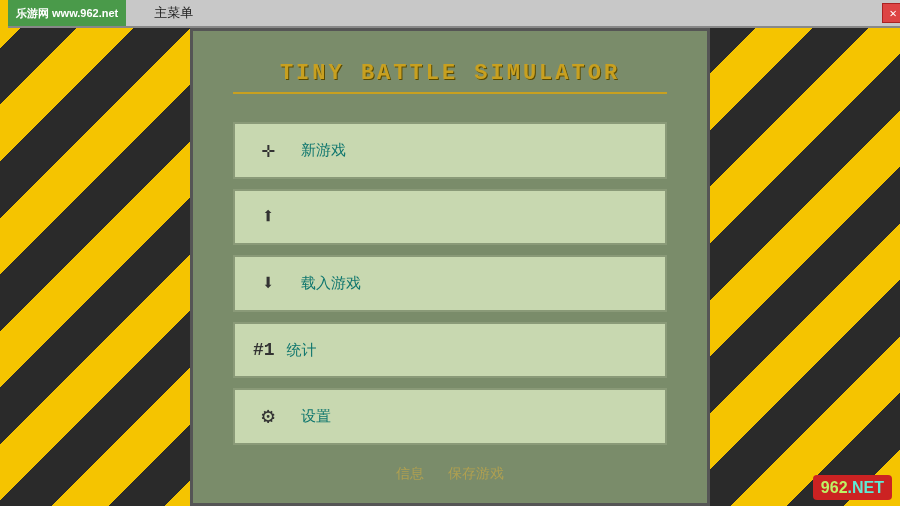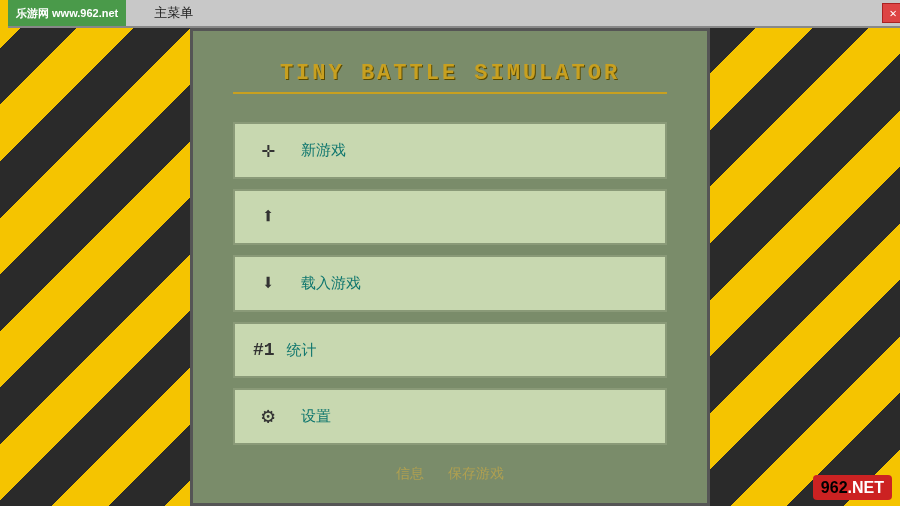--- a/index.html
+++ b/index.html
@@ -163,21 +163,21 @@
       background: #cc2222;
       color: white;
       font-size: 16px;
       font-weight: bold;
       font-family: Arial, sans-serif;
       padding: 4px 8px;
       border-radius: 4px;
     }
 
     .logo-962 span {
-      color: #000000;
+      color: #bef264;
     }
 
     
     .btn-number {
       font-size: 18px;
       color: #333;
       margin-right: 12px;
       font-family: 'Courier New', monospace;
       font-weight: bold;
     }
@@ -223,15 +223,15 @@
 
   <div class="footer-links">
     <a class="footer-link">信息</a>
     <a class="footer-link">保存游戏</a>
   </div>
 
 </div>
 
 <div class="corner-logo-right">
   <span class="logo-962">
-    <span>962</span><span style="color:#ffffff;">.NET</span>
+    <span>962</span><span style="color:#5eead4;">.NET</span>
   </span>
 </div>
 
 </body></html>

